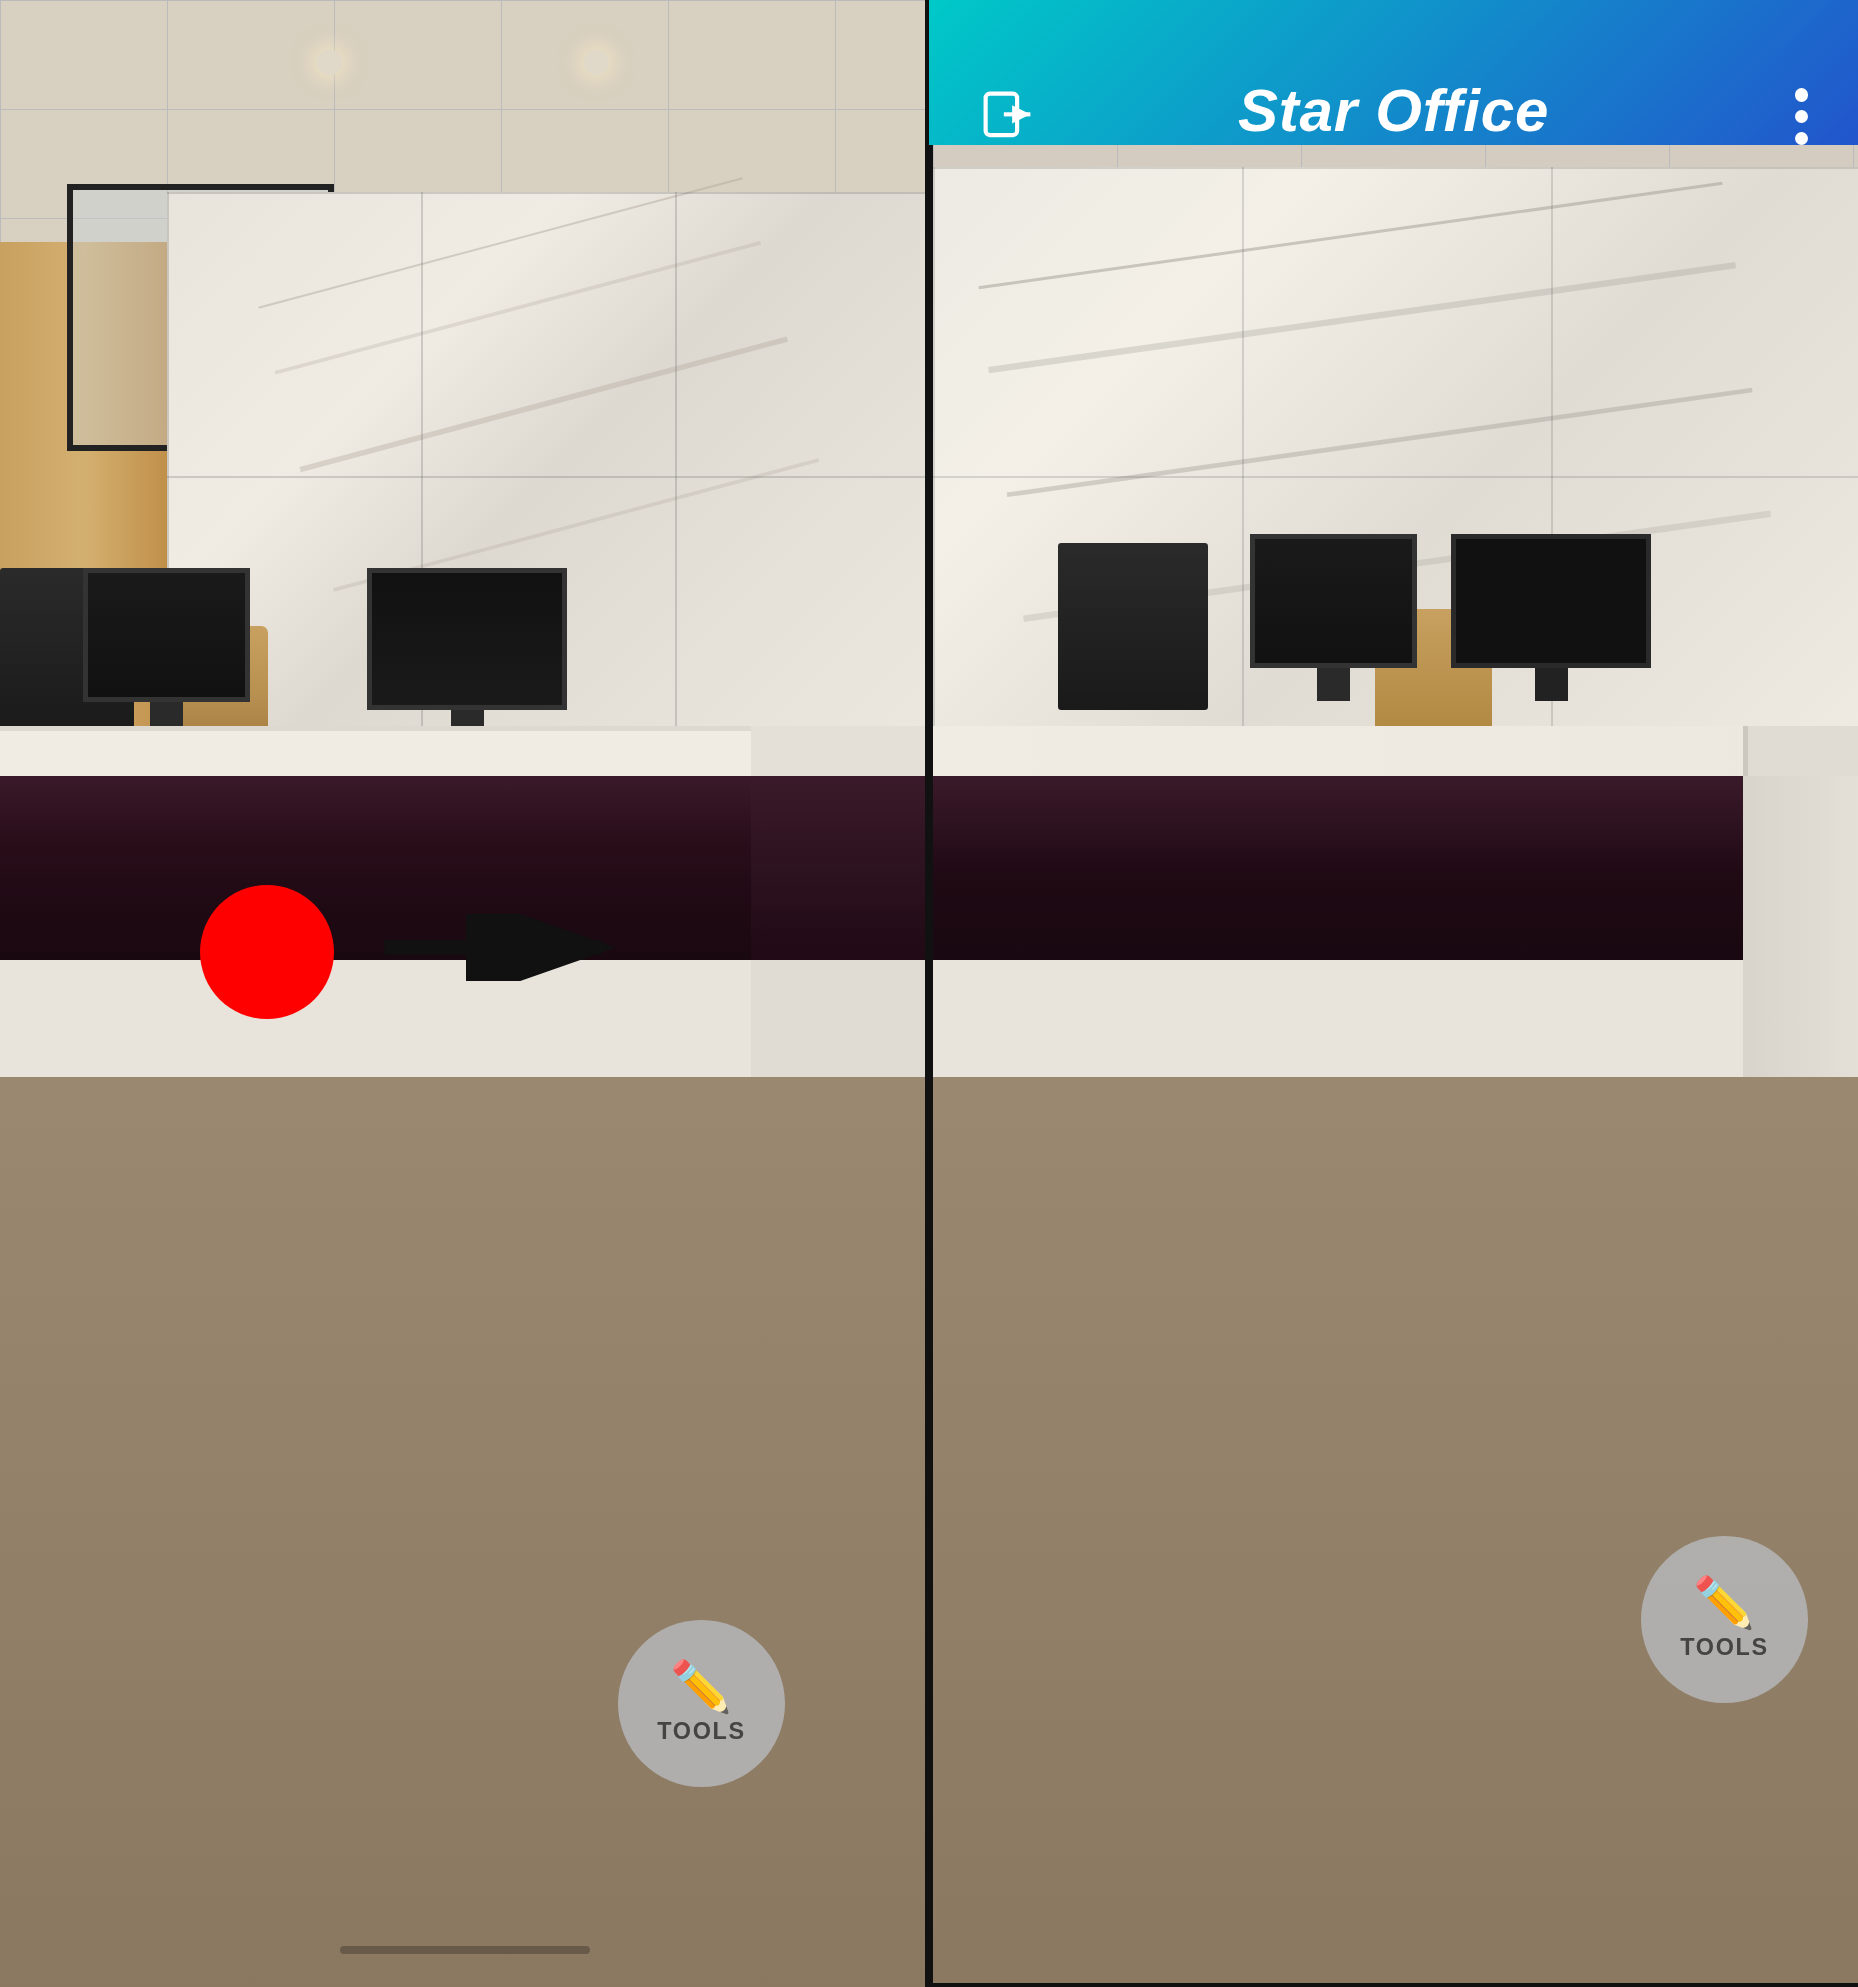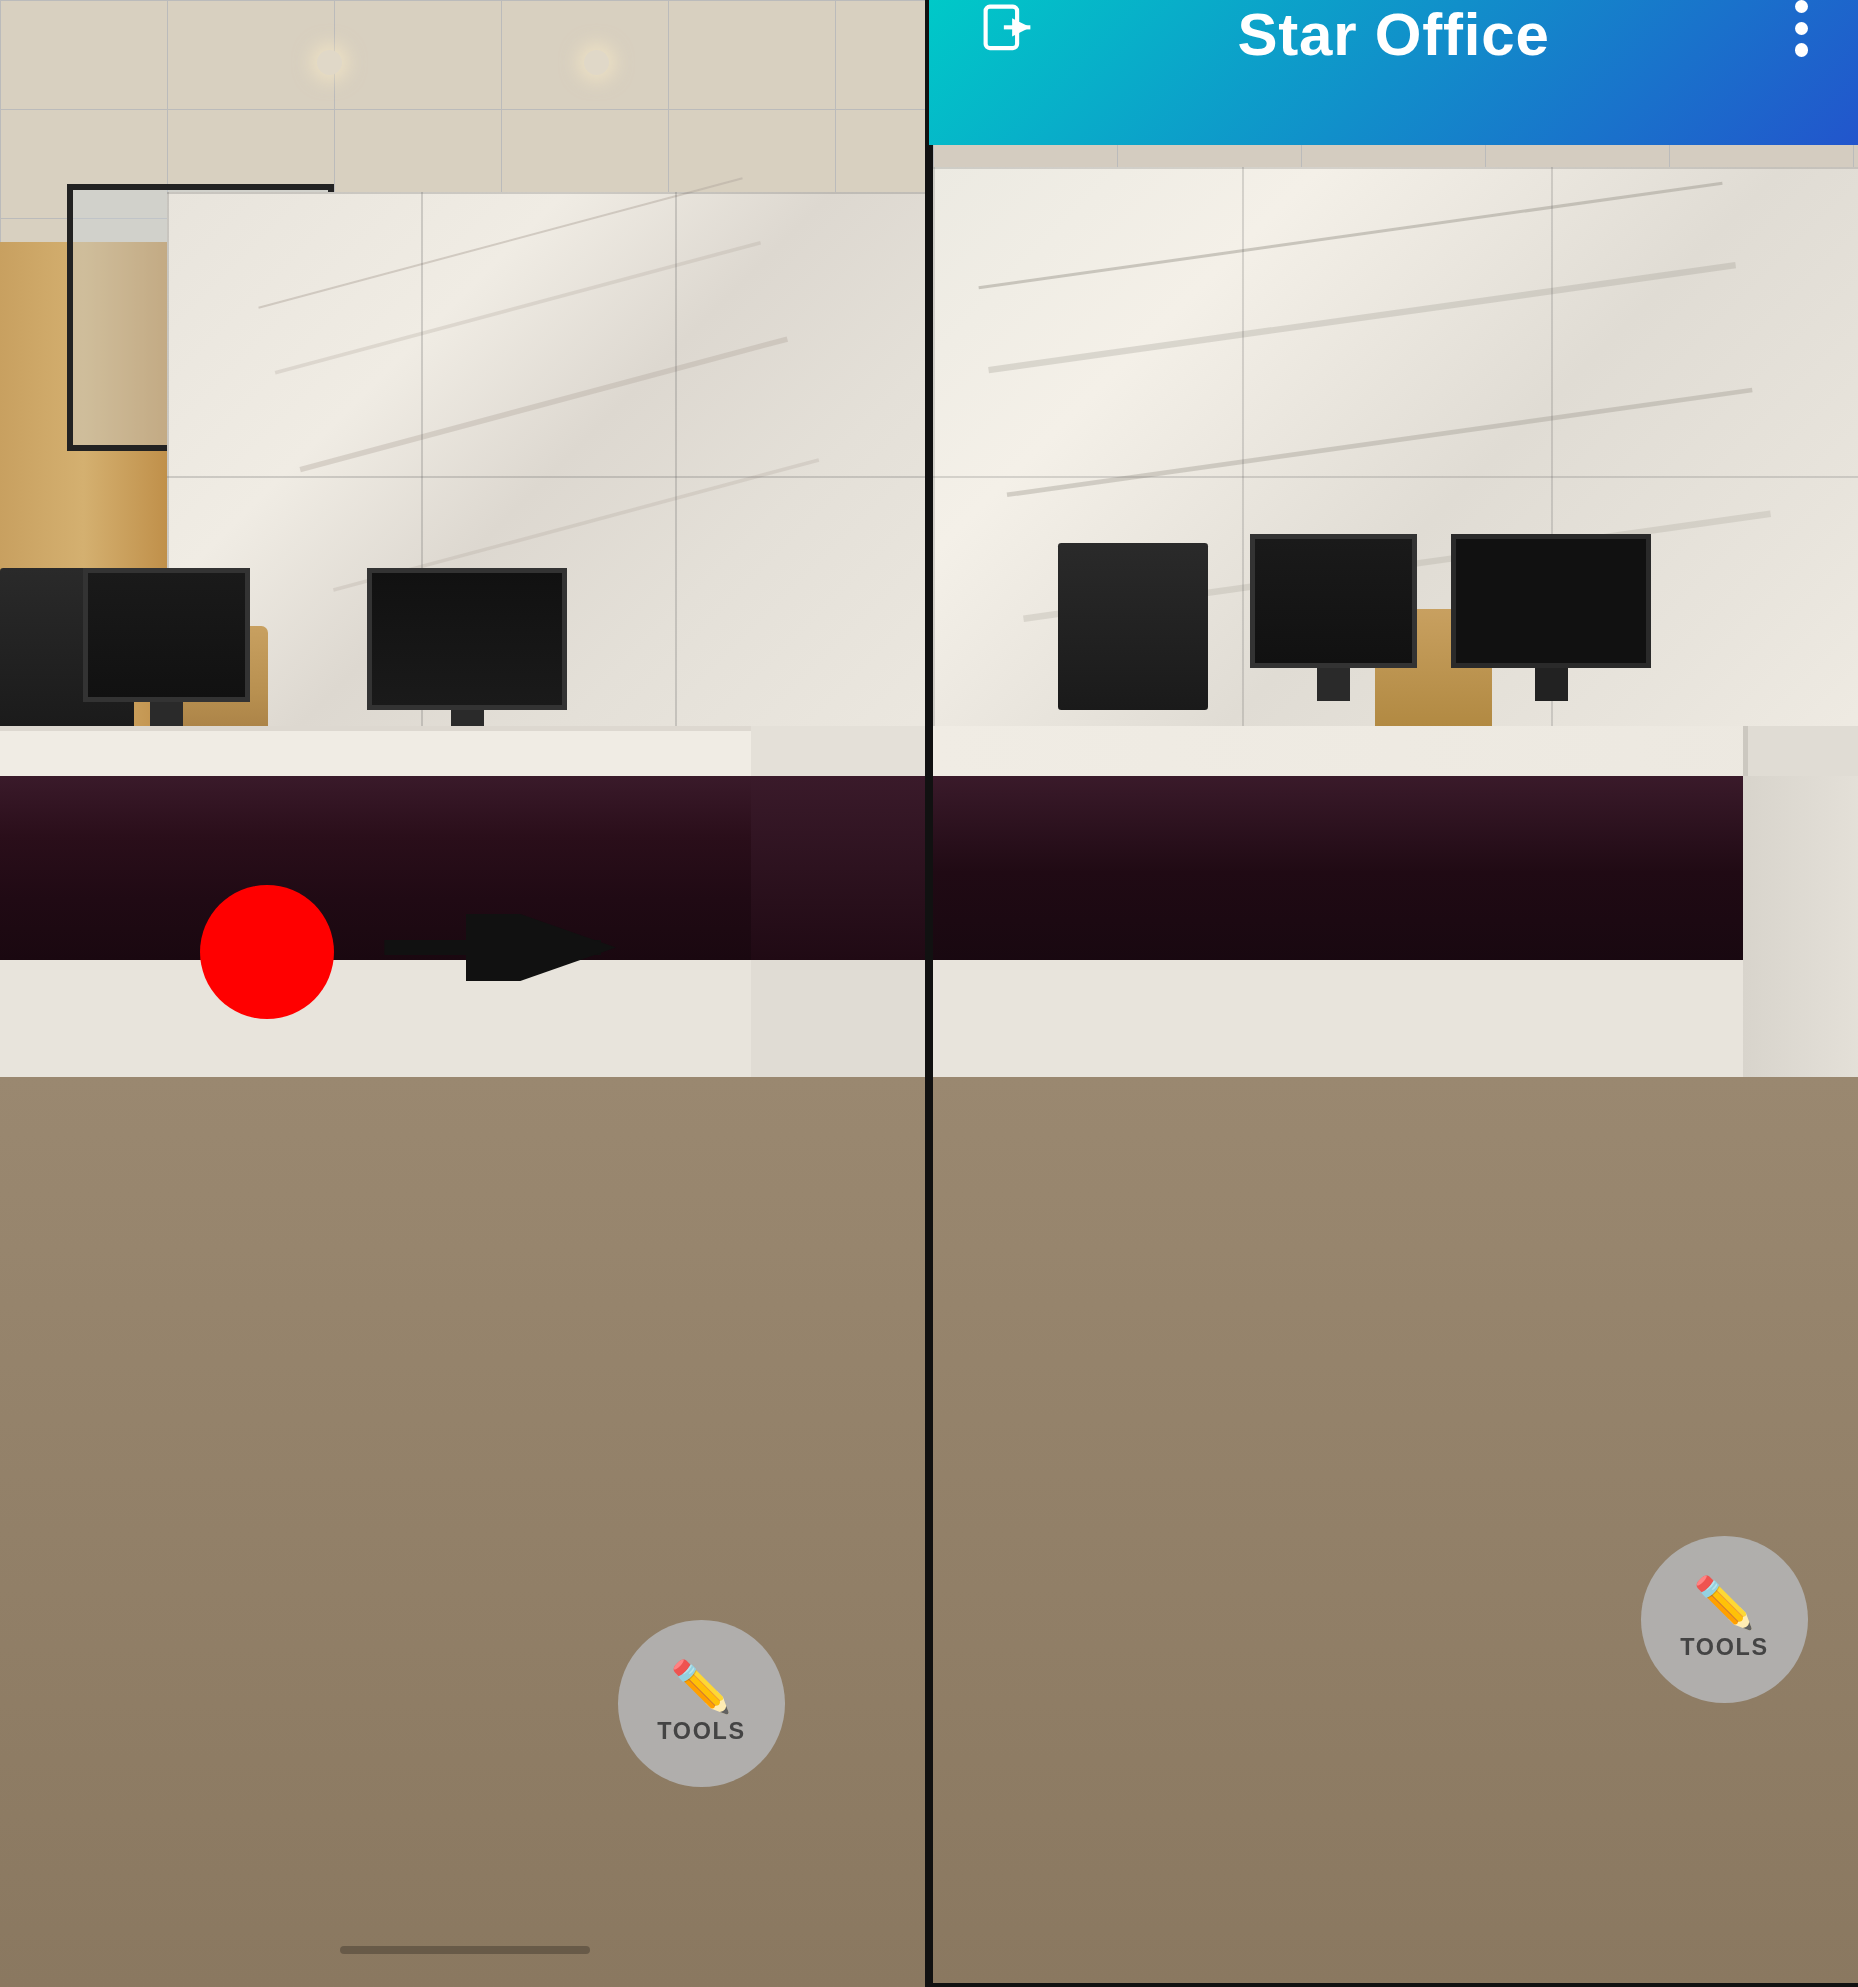--- a/index.html
+++ b/index.html
@@ -13,23 +13,24 @@
       position: relative;
     }
 
     
     .header {
       position: absolute;
       top: 0; left: 929px;
       width: 929px; height: 145px;
       background: linear-gradient(135deg, #00c9c8 0%, #2255cc 100%);
       display: flex;
-      align-items: flex-start;
+      align-items: flex-end;
       justify-content: center;
       z-index: 10;
+      font-style: italic;
     }
 
     .header-back {
       position: absolute;
       left: 50px;
       color: #fff;
       font-size: 60px;
       display: flex; align-items: center; justify-content: center;
       cursor: pointer;
     }

